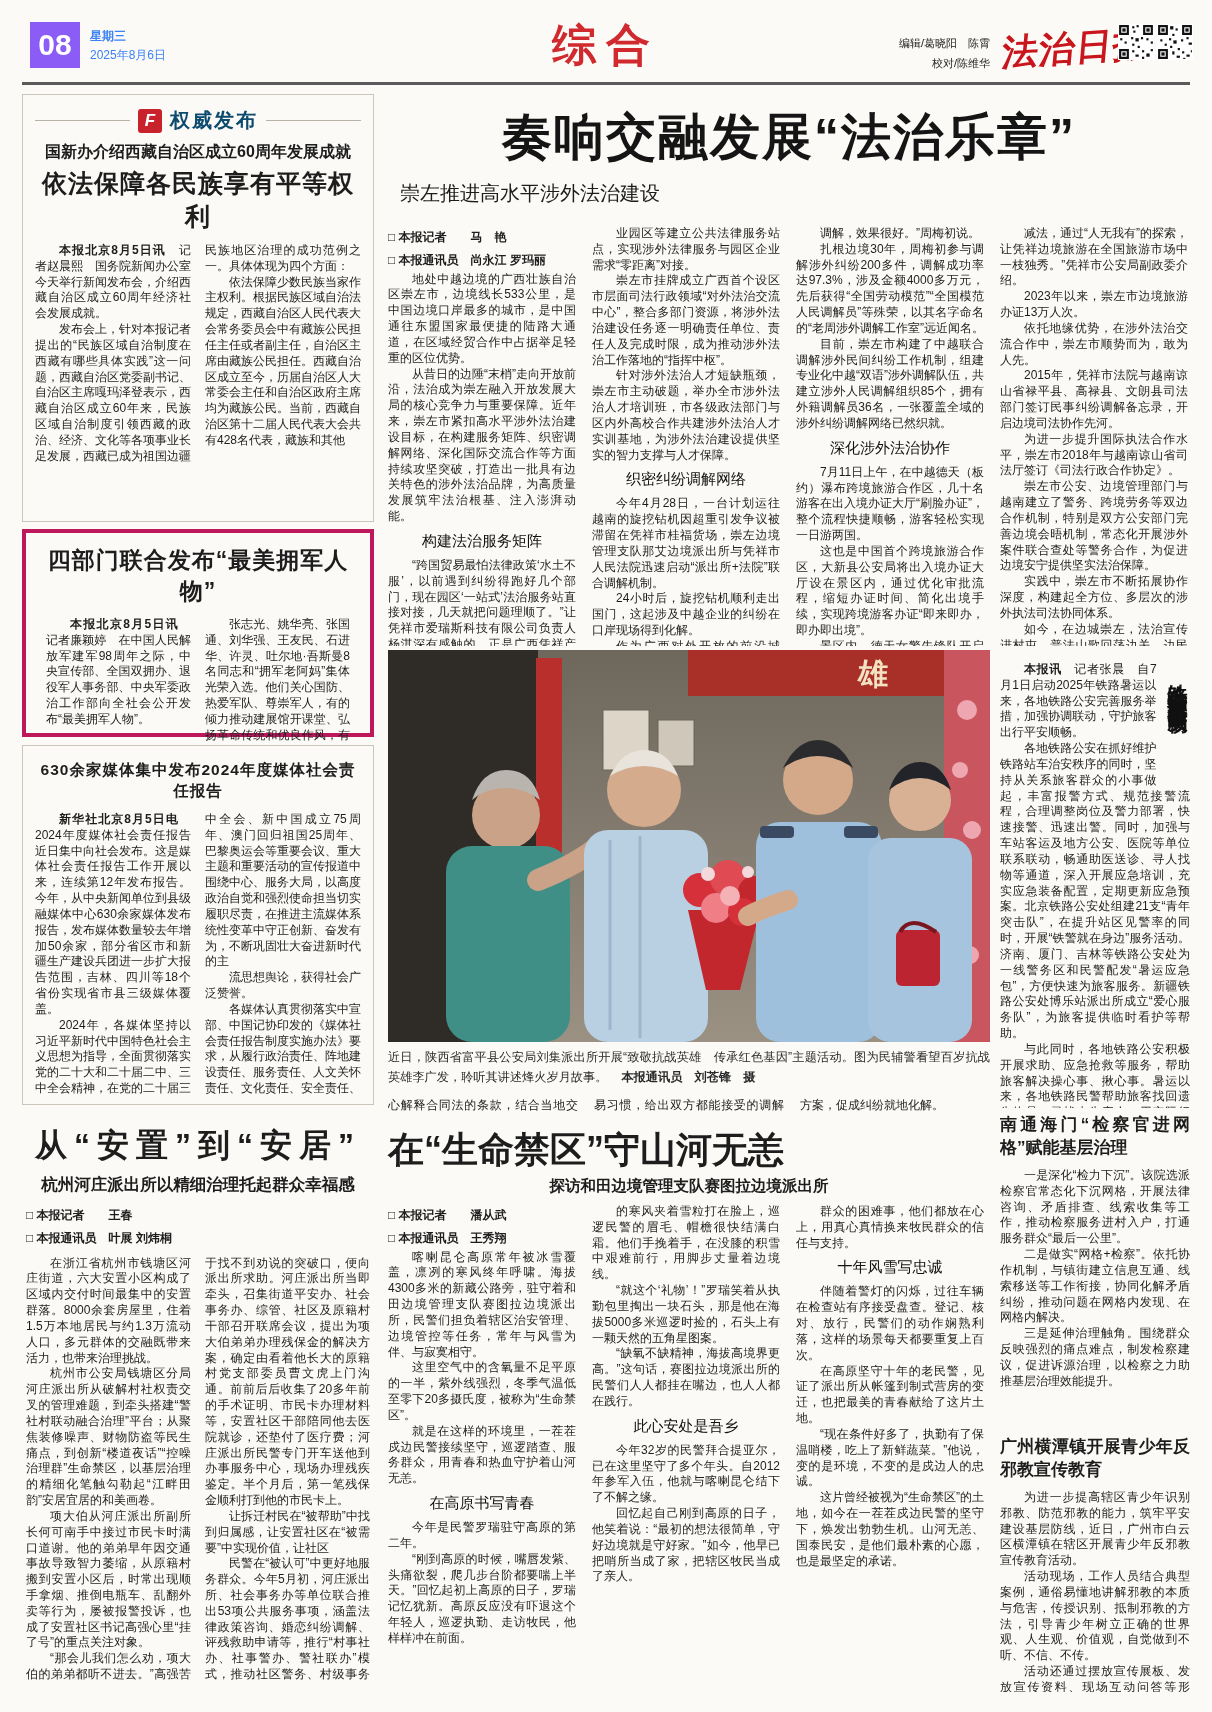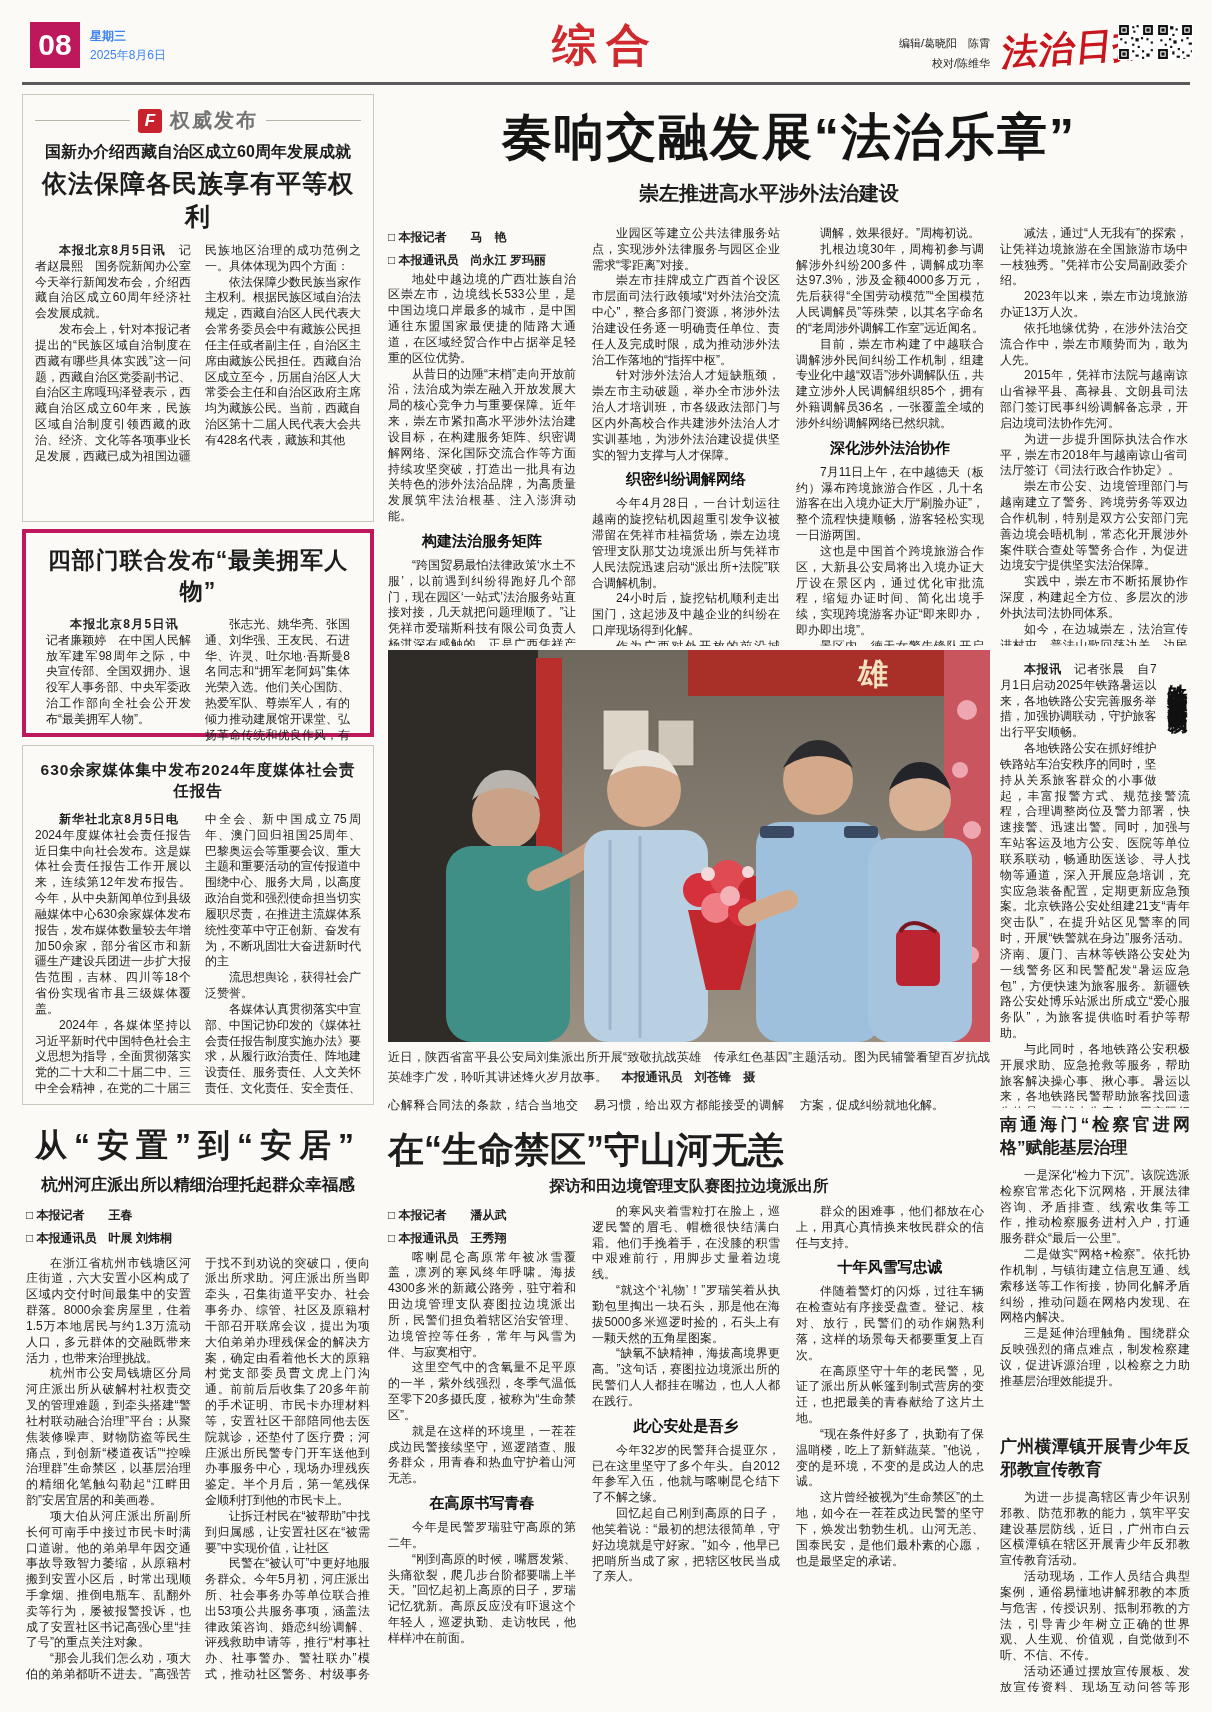--- a/index.html
+++ b/index.html
@@ -1,61 +1,61 @@
 <!DOCTYPE html>
 <html><head>
 <meta charset="utf-8">
 <style>
   html,body{margin:0;padding:0;background:#e8e6e0;}
   #page{position:relative;width:1212px;height:1712px;background:#fbfaf6;margin:0 auto;
         font-family:"Liberation Sans",sans-serif;color:#1d1d1d;overflow:hidden;}
   
-  .pagebox{position:absolute;left:30px;top:22px;width:50px;height:46px;background:#be185d;
+  .pagebox{position:absolute;left:30px;top:22px;width:50px;height:46px;background:#8b5cf6;
            color:#fff;font-weight:900;font-size:30px;display:flex;align-items:center;justify-content:center;}
   .dateblock{position:absolute;left:90px;top:27px;font-size:12px;line-height:1.6;color:#3b82f6;}
   .dateblock .wd{font-weight:700;}
   .sectiontitle{position:absolute;left:0;right:0;top:16px;text-align:center;color:#d02a2e;
                 font-size:44px;font-weight:900;letter-spacing:10px;}
   .editors{position:absolute;left:850px;top:34px;width:140px;text-align:right;font-size:11px;line-height:1.8;color:#222;}
   .masthead{position:absolute;left:1002px;top:24px;font-size:36px;font-weight:900;color:#c9161d;
             transform:rotate(-4deg) skewX(-9deg);letter-spacing:1px;}
   .qr{position:absolute;top:24px;width:36px;height:36px;}
   #qr1{left:1118px;} #qr2{left:1157px;}
   .headrule{position:absolute;left:22px;top:82px;width:1168px;height:3px;background:#5a5a5a;}
   
   .para{margin:0;font-size:12px;line-height:1.32;text-align:justify;text-indent:2em;color:#1d1d1d;}
   .para b{font-weight:700;}
-  .subhead{margin:7px 0;font-size:15px;font-weight:700;text-align:center;color:#111;}
+  .subhead{margin:7px 0;font-size:15px;font-weight:400;text-align:center;color:#111;}
   .bylines .para{text-indent:0;font-weight:700;font-size:12px;line-height:1.9;}
   .cols2{column-count:2;column-gap:14px;overflow:hidden;}
   
   .lbox{position:absolute;left:22px;width:352px;box-sizing:border-box;background:#fbfaf6;}
   #authority{top:94px;height:428px;border:1px solid #ccc5bb;padding:8px 12px;}
   .badge-row{display:flex;align-items:center;justify-content:center;gap:8px;margin:4px 0 8px;}
   .badge-line{flex:1;height:1px;background:#b9b2a8;}
   .badge-cube{width:24px;height:24px;background:#c8232c;border-radius:3px;color:#fff;font-weight:900;
               font-style:italic;font-size:17px;display:flex;align-items:center;justify-content:center;}
-  .badge-text{font-size:20px;font-weight:700;color:#737373;letter-spacing:2px;}
+  .badge-text{font-size:20px;font-weight:700;color:#0c4a6e;letter-spacing:2px;}
   .kicker{font-size:16px;font-weight:700;text-align:center;margin:2px 0 4px;}
   .head1{font-size:25px;font-weight:900;text-align:center;margin:2px 0 10px;letter-spacing:1px;}
   #authority .cols2{height:298px;}
   #veterans{top:529px;height:208px;border:4px solid #be185d;padding:6px 20px;}
   #veterans .head1{font-size:23px;margin:6px 0 10px;}
   #veterans .cols2{height:138px;}
   #media{top:745px;height:360px;border:1px solid #ccc5bb;padding:10px 12px;}
   #media .head1{font-size:15.5px;margin:4px 0 10px;}
   #media .cols2{height:292px;}
   #anju{top:1112px;height:588px;padding:6px 4px;}
   #anju .head1{font-size:32px;letter-spacing:7px;margin:6px 0 6px;}
   .subtitle{font-size:16.5px;font-weight:700;text-align:center;margin:0 0 8px;}
   #anju .cols2{height:434px;margin-top:6px;}
   
   .cz-head{position:absolute;left:388px;top:104px;width:802px;text-align:center;
            font-size:50px;font-weight:900;letter-spacing:2px;color:#151515;}
-  .cz-sub{position:absolute;left:368px;top:180px;width:802px;text-align:center;font-size:20px;font-weight:700;}
+  .cz-sub{position:absolute;left:400px;top:180px;width:802px;font-size:20px;font-weight:400;}
   .mcol{position:absolute;top:226px;width:188px;height:420px;overflow:hidden;}
   #mcol1{left:388px;} #mcol2{left:592px;} #mcol3{left:796px;} #mcol4{left:1000px;}
   
   #photo{position:absolute;left:388px;top:650px;width:602px;height:392px;background:#7d766a;overflow:hidden;}
   #caption{position:absolute;left:388px;top:1048px;width:602px;font-size:12.2px;line-height:1.62;
            text-align:justify;color:#2a2a2a;}
   #caption .cred{font-weight:700;white-space:nowrap;margin-left:14px;}
   #cz-tail{position:absolute;left:388px;top:1098px;width:602px;height:30px;column-count:3;column-gap:16px;overflow:hidden;}
   #cz-tail .para{text-indent:0;}
   

